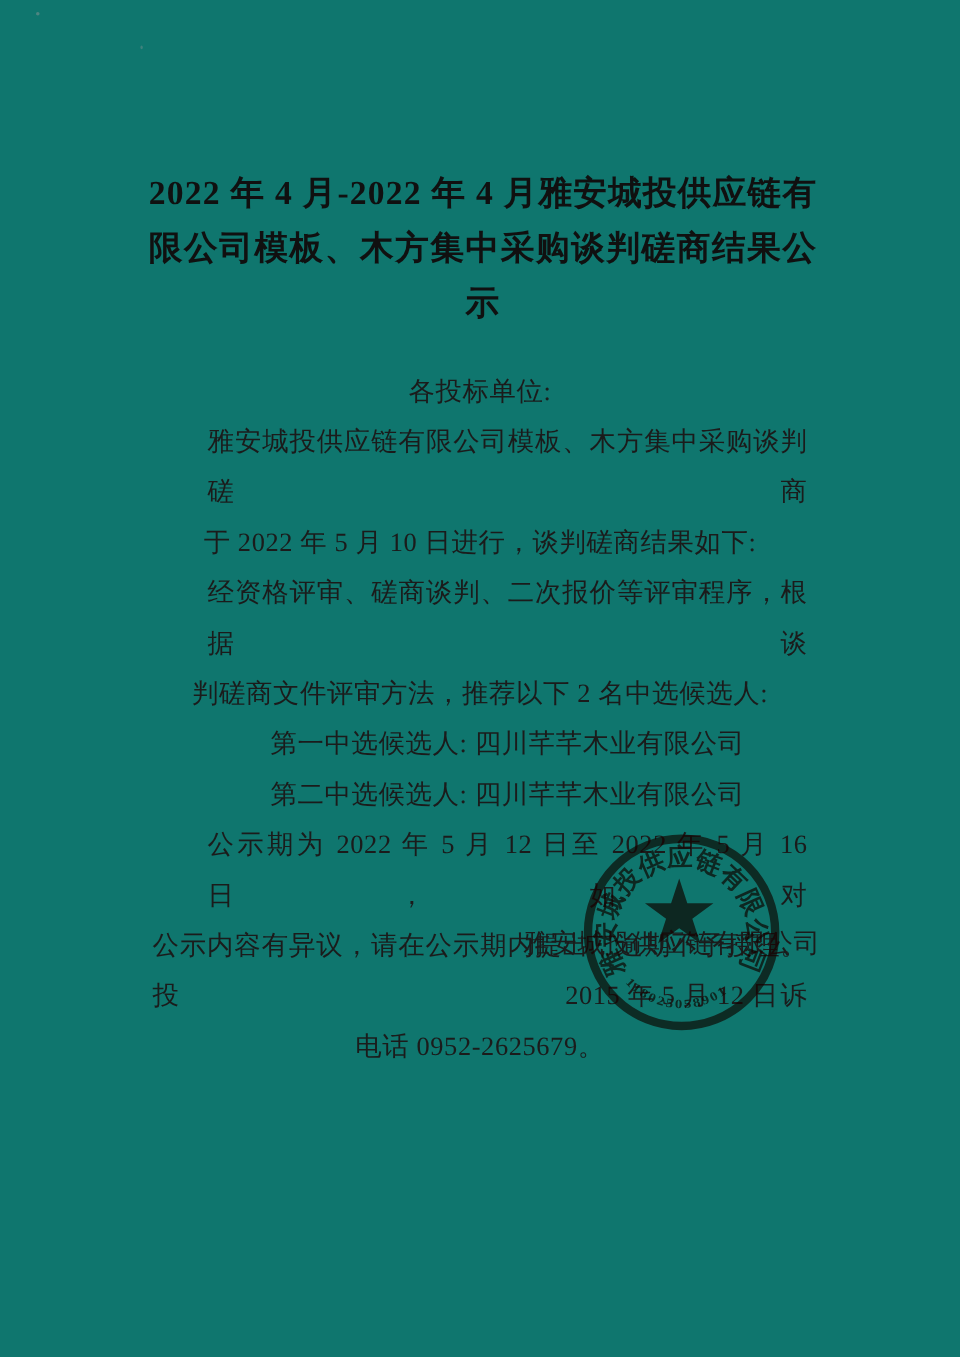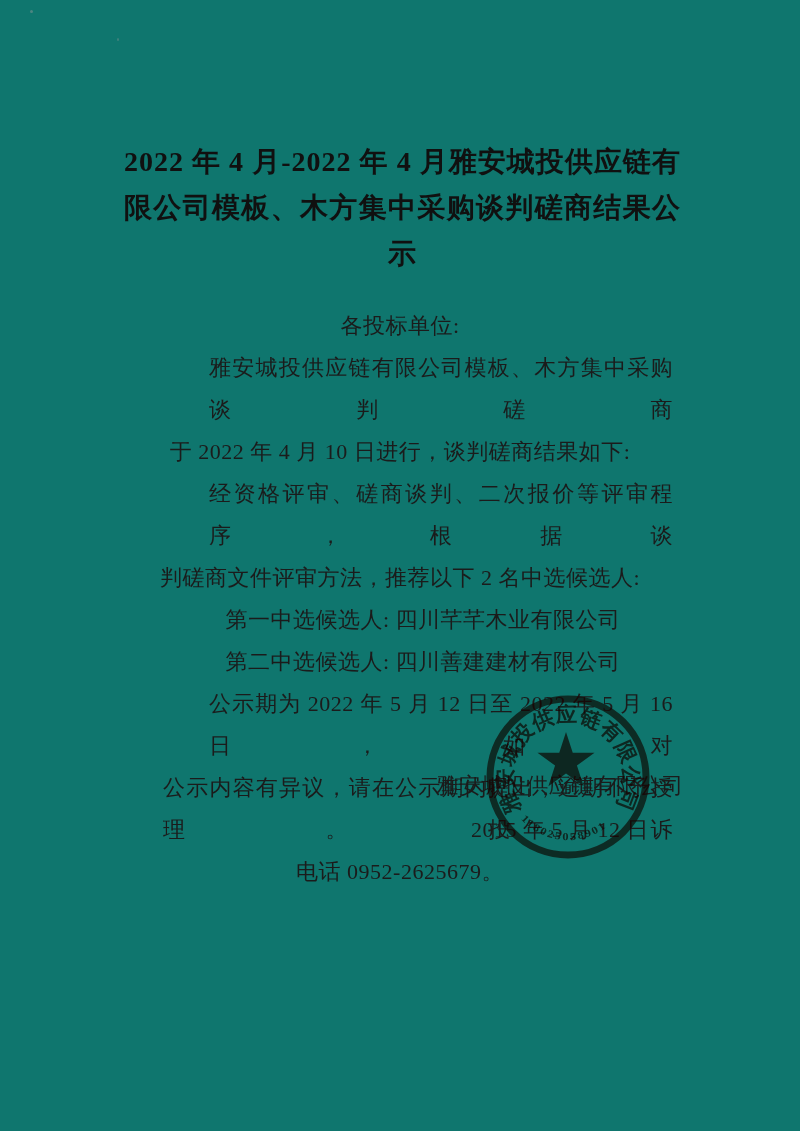--- a/index.html
+++ b/index.html
@@ -30,21 +30,21 @@
   .title .t-center{text-align:center;}
 
   .content{
     position:absolute;
     top:305px;left:127px;width:546px;
     font-size:22px;line-height:42px;
     letter-spacing:.5px;
   }
   .content .line{min-height:42px;}
   .content .indent{padding-left:46px;}
-  .content .fill{text-align:justify;text-align-last:justify;text-justify:inter-character;margin-left:36px;}
+  .content .fill{text-align:justify;text-align-last:justify;text-justify:inter-character;}
   .content .end{text-align:center;}
 
   .signature{
     position:absolute;
     top:764px;left:436px;width:248px;
     font-size:22px;line-height:44px;
     text-align:center;letter-spacing:.5px;
   }
 
   .seal{
@@ -65,25 +65,25 @@
 
   <div class="title">
     <div class="t-fill">2022 年 4 月-2022 年 4 月雅安城投供应链有</div>
     <div class="t-fill">限公司模板、木方集中采购谈判磋商结果公</div>
     <div class="t-center">示</div>
   </div>
 
   <div class="content">
     <div class="line end">各投标单位:</div>
     <div class="line indent fill">雅安城投供应链有限公司模板、木方集中采购谈判磋商</div>
-    <div class="line end">于 2022 年 4 月 10 日进行，谈判磋商结果如下:</div>
+    <div class="line end">于 2022 年 5 月 10 日进行，谈判磋商结果如下:</div>
     <div class="line indent fill">经资格评审、磋商谈判、二次报价等评审程序，根据谈</div>
     <div class="line end">判磋商文件评审方法，推荐以下 2 名中选候选人:</div>
     <div class="line indent end">第一中选候选人: 四川芊芊木业有限公司</div>
-    <div class="line indent end">第二中选候选人: 四川善建建材有限公司</div>
+    <div class="line indent end">第二中选候选人: 四川芊芊木业有限公司</div>
     <div class="line indent fill">公示期为 2022 年 5 月 12 日至 2022 年 5 月 16 日，如对</div>
     <div class="line fill">公示内容有异议，请在公示期内提出，逾期不予授理。投诉</div>
     <div class="line end">电话 0952-2625679。</div>
   </div>
 
   <div class="signature">
     <div>雅安城投供应链有限公司</div>
     <div>2015 年 5 月 12 日</div>
   </div>
 

